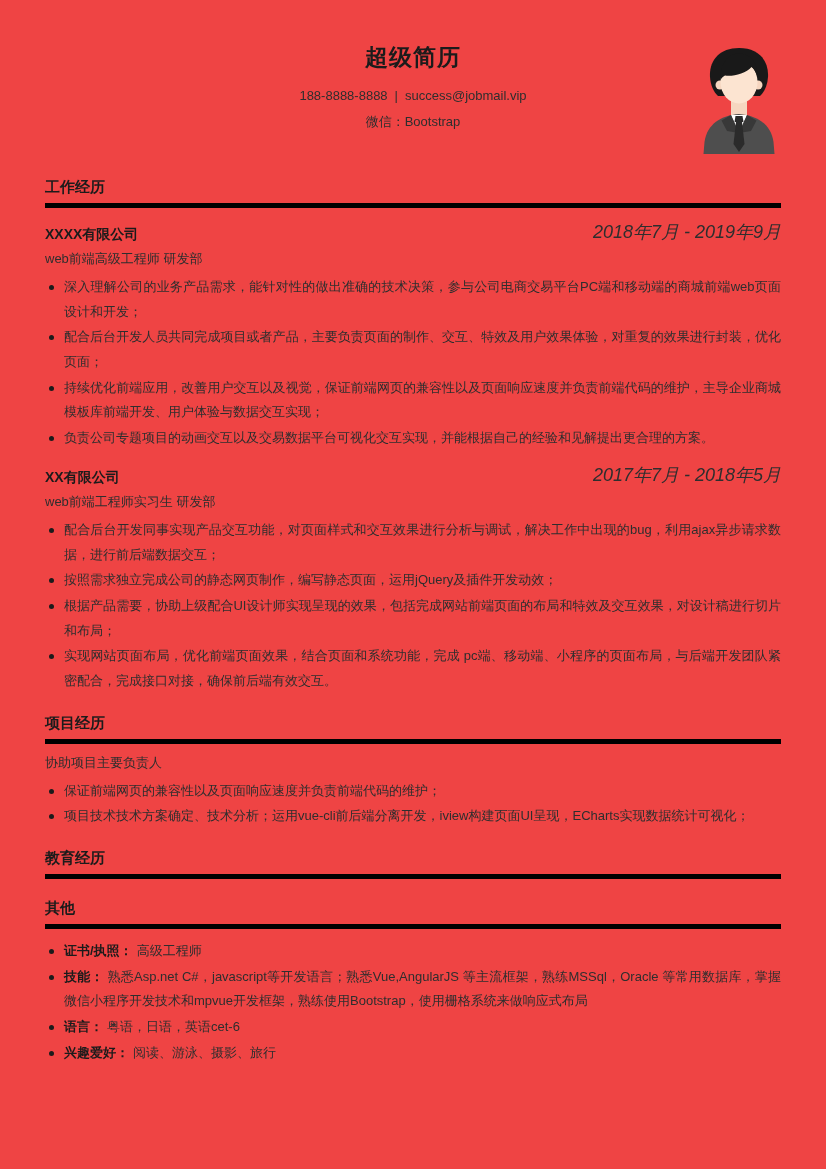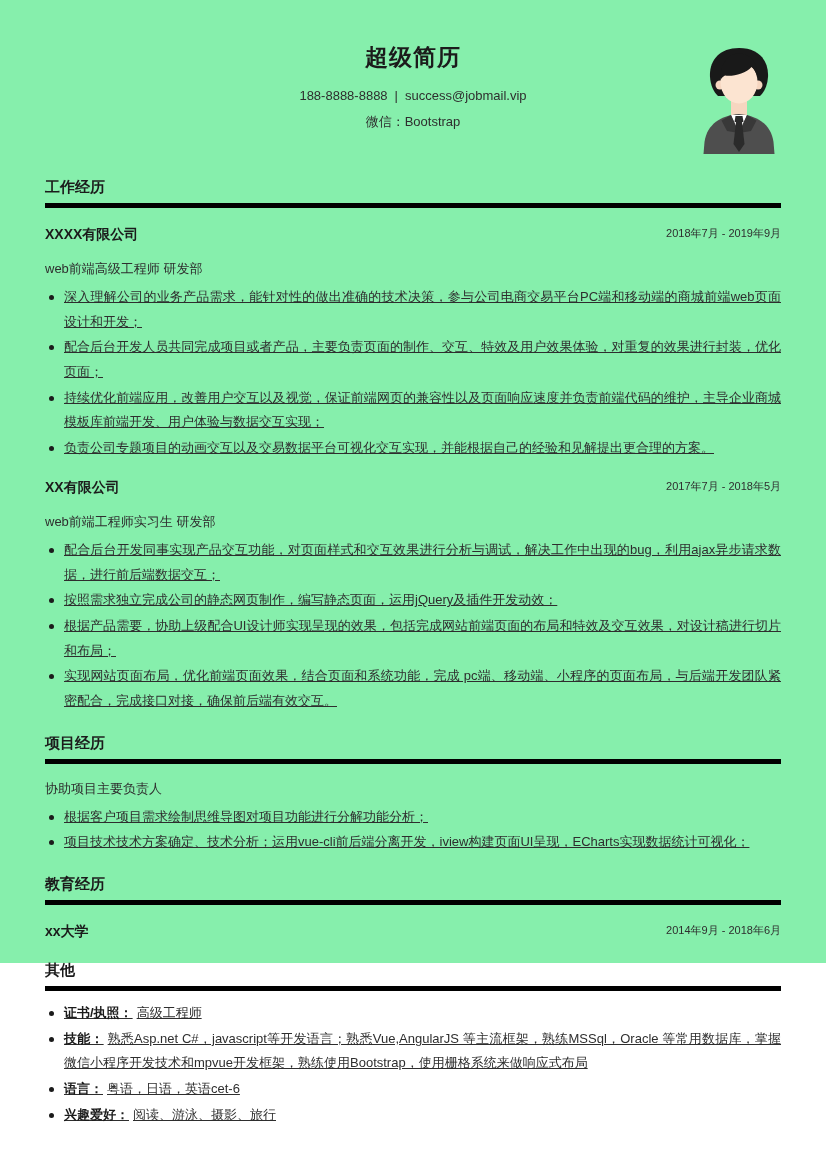--- a/index.html
+++ b/index.html
@@ -5,57 +5,56 @@
   html, body { margin: 0; padding: 0; }
   body {
     width: 826px; height: 1169px;
     background: #ffffff;
     font-family: "Liberation Sans", "DejaVu Sans", sans-serif;
     color: #2e2e2e;
     overflow: hidden;
   }
   .page {
     position: relative;
-    width: 826px; height: 963px;
+    width: 826px; height: 1169px;
     box-sizing: border-box;
     padding: 36px 45px 0 45px;
-    background: #86efac;
+    background: #ef4444;
   }
   
   .header { position: relative; text-align: center; min-height: 116px; margin-bottom: 10px; }
   .resume-title {
     font-size: 23px; font-weight: bold; color: #1b1b1b;
     margin: 6px 0 15px 0; letter-spacing: 1px;
   }
   .contact-line { font-size: 13px; color: #2e2e2e; margin: 10px 0; text-align: center; }
   .contact-line .sep { margin: 0 7px; }
   .avatar-box { position: absolute; top: 2px; right: 0; width: 84px; height: 110px; }
   
   .section-heading {
     font-size: 15px; font-weight: bold; color: #1b1b1b;
     margin: 20px 0 10px 0; padding-bottom: 6px;
     border-bottom: 5px solid #000000;
   }
   .entry { margin-bottom: 4px; }
   .entry-head {
-    display: flex; justify-content: space-between; align-items: flex-start;
-    margin-top: 18px;
+    display: flex; justify-content: space-between; align-items: flex-end;
+    margin-top: 12px;
   }
   .entry-title { font-size: 14px; font-weight: bold; color: #1b1b1b; }
-  .entry-date { font-size: 11px; color: #2e2e2e; font-weight: normal; }
-  .entry-role { font-size: 13px; color: #2e2e2e; margin-top: 16px; }
+  .entry-date { font-size: 18px; color: #2e2e2e; font-weight: normal; font-style: italic; }
+  .entry-role { font-size: 13px; color: #2e2e2e; margin-top: 6px; }
   ul.bullets { list-style: none; margin: 7px 0 4px 0; padding: 0; }
   ul.bullets li {
     position: relative;
     padding-left: 19px;
     font-size: 13px; line-height: 1.9;
     color: #2e2e2e;
     text-align: justify;
     margin-bottom: 1px;
-    text-decoration: underline;
   }
   ul.bullets li::before {
     content: "";
     position: absolute; left: 4px; top: 10px;
     width: 5px; height: 5px; border-radius: 50%;
     background: #1b1b1b;
   }
   .item-label { font-weight: bold; color: #1b1b1b; margin-right: 4px; }
 </style>
 </head>
@@ -130,34 +129,30 @@
       </ul>
     </div>
   </div>
 
   <div class="section">
     <div class="section-heading">项目经历</div>
 
     <div class="entry">
       <div class="entry-role">协助项目主要负责人</div>
       <ul class="bullets">
-        <li>根据客户项目需求绘制思维导图对项目功能进行分解功能分析；</li>
+        <li>保证前端网页的兼容性以及页面响应速度并负责前端代码的维护；</li>
         <li>项目技术技术方案确定、技术分析；运用vue-cli前后端分离开发，iview构建页面UI呈现，ECharts实现数据统计可视化；</li>
       </ul>
     </div>
   </div>
 
   <div class="section">
     <div class="section-heading">教育经历</div>
 
     <div class="entry">
-      <div class="entry-head">
-        <span class="entry-title">xx大学</span>
-        <span class="entry-date">2014年9月 - 2018年6月</span>
-      </div>
     </div>
   </div>
 
   <div class="section">
     <div class="section-heading">其他</div>
 
     <ul class="bullets">
       <li>
         <span class="item-label">证书/执照：</span><span>高级工程师</span>
       </li>

